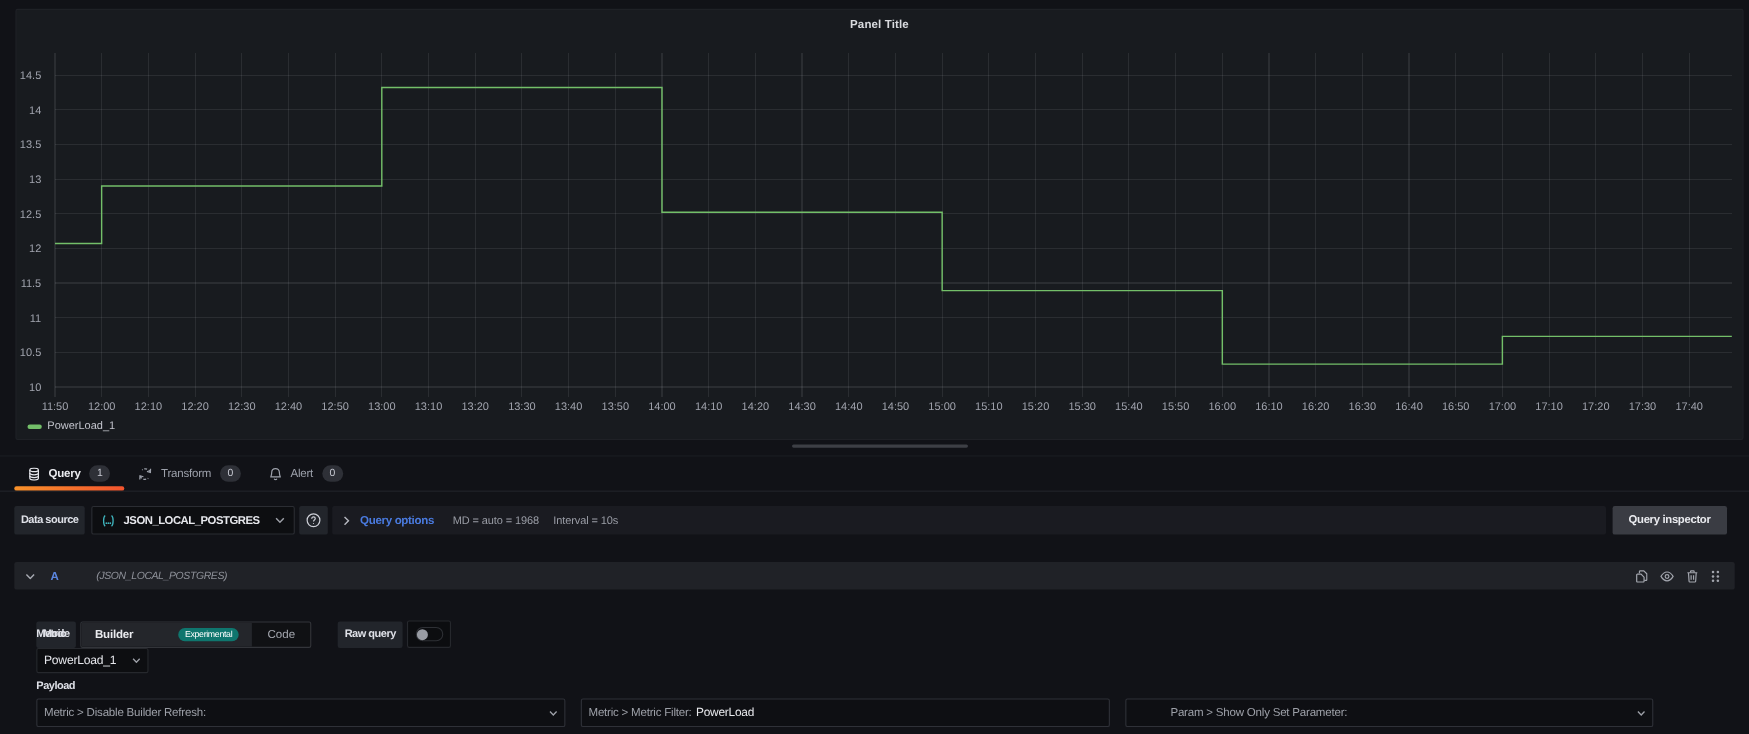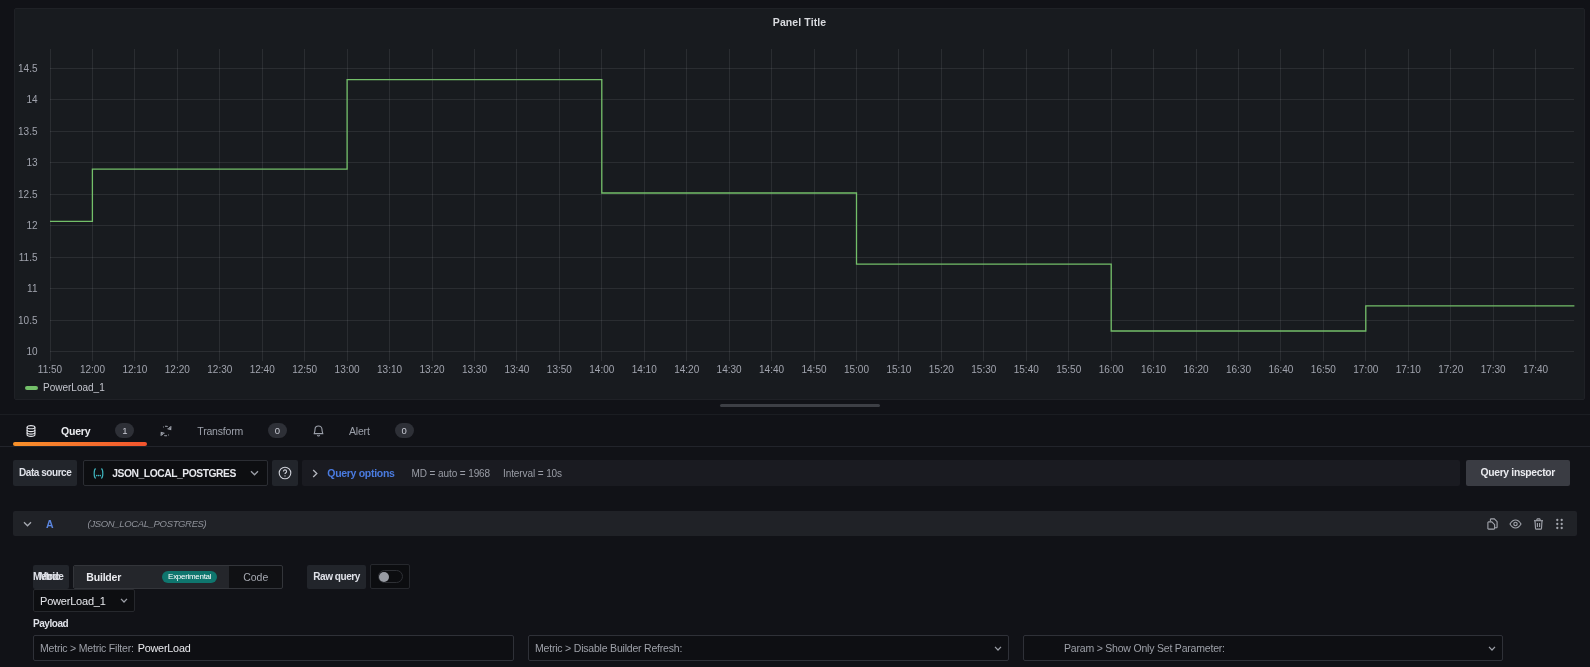--- a/index.html
+++ b/index.html
@@ -21,21 +21,21 @@
   .legend-label { font-size:10px; color:#c3c5cd; }
 
   
   .splitter { position:absolute; left:720px; top:404px; width:160px; height:3px;
     background:#3d3f45; border-radius:3px; }
   .pane-border { position:absolute; left:0; top:414px; width:1590px; height:1px; background:#1b1d22; }
 
   
   .tabbar { position:absolute; left:0; top:415px; width:1590px; height:32px;
     border-bottom:1px solid #22242b; padding-left:13px; display:flex; }
-  .tab { position:relative; display:inline-flex; align-items:center; gap:25px;
+  .tab { position:relative; display:inline-flex; align-items:center; gap:8px;
     height:31px; padding:0 13px; cursor:pointer; }
   .tab .tab-label { font-size:10.5px; color:#9ca0aa; letter-spacing:-0.2px; }
   .tab.active .tab-label { color:#ebecf0; font-weight:bold; }
   .tab .tab-icon { color:#9ca0aa; display:flex; }
   .tab.active .tab-icon { color:#e6e7ec; }
   .tab-underline { position:absolute; left:0; right:0; bottom:0; height:4px;
     background:linear-gradient(90deg,#f8912a 0%,#f3542e 100%); border-radius:2px; }
   .counter { height:15px; min-width:19px; padding:0 5px; border-radius:8px;
     background:#2e3037; color:#c8cad3; font-size:9.5px; line-height:15px;
     text-align:center; display:inline-block; }
@@ -360,32 +360,32 @@
   <span class="metric-dd-label">PowerLoad_1</span>
   <span class="dd-chevron icon">
     <svg width="8" height="5" viewBox="0 0 8 5" fill="none" stroke="currentColor" stroke-width="1.2">
         <path d="M1 0.8 L 4 4 L 7 0.8"></path>
       </svg>
   </span>
 </div>
 <div class="field-label payload-label">Payload</div>
 
 <div class="payload-row">
-  <div class="pfield f1">
-    <span class="pfield-label">Metric &gt; Metric Filter:</span>
-    <span class="pfield-value">PowerLoad</span>
-  </div>
   <div class="pfield f2">
     <span class="pfield-label">Metric &gt; Disable Builder Refresh:</span>
     <span class="dd-chevron icon">
       <svg width="8" height="5" viewBox="0 0 8 5" fill="none" stroke="currentColor" stroke-width="1.2">
           <path d="M1 0.8 L 4 4 L 7 0.8"></path>
         </svg>
     </span>
   </div>
+  <div class="pfield f1">
+    <span class="pfield-label">Metric &gt; Metric Filter:</span>
+    <span class="pfield-value">PowerLoad</span>
+  </div>
   <div class="pfield f3">
     <span class="pfield-label">Param &gt; Show Only Set Parameter:</span>
     <span class="dd-chevron icon">
       <svg width="8" height="5" viewBox="0 0 8 5" fill="none" stroke="currentColor" stroke-width="1.2">
           <path d="M1 0.8 L 4 4 L 7 0.8"></path>
         </svg>
     </span>
   </div>
 </div>
 

